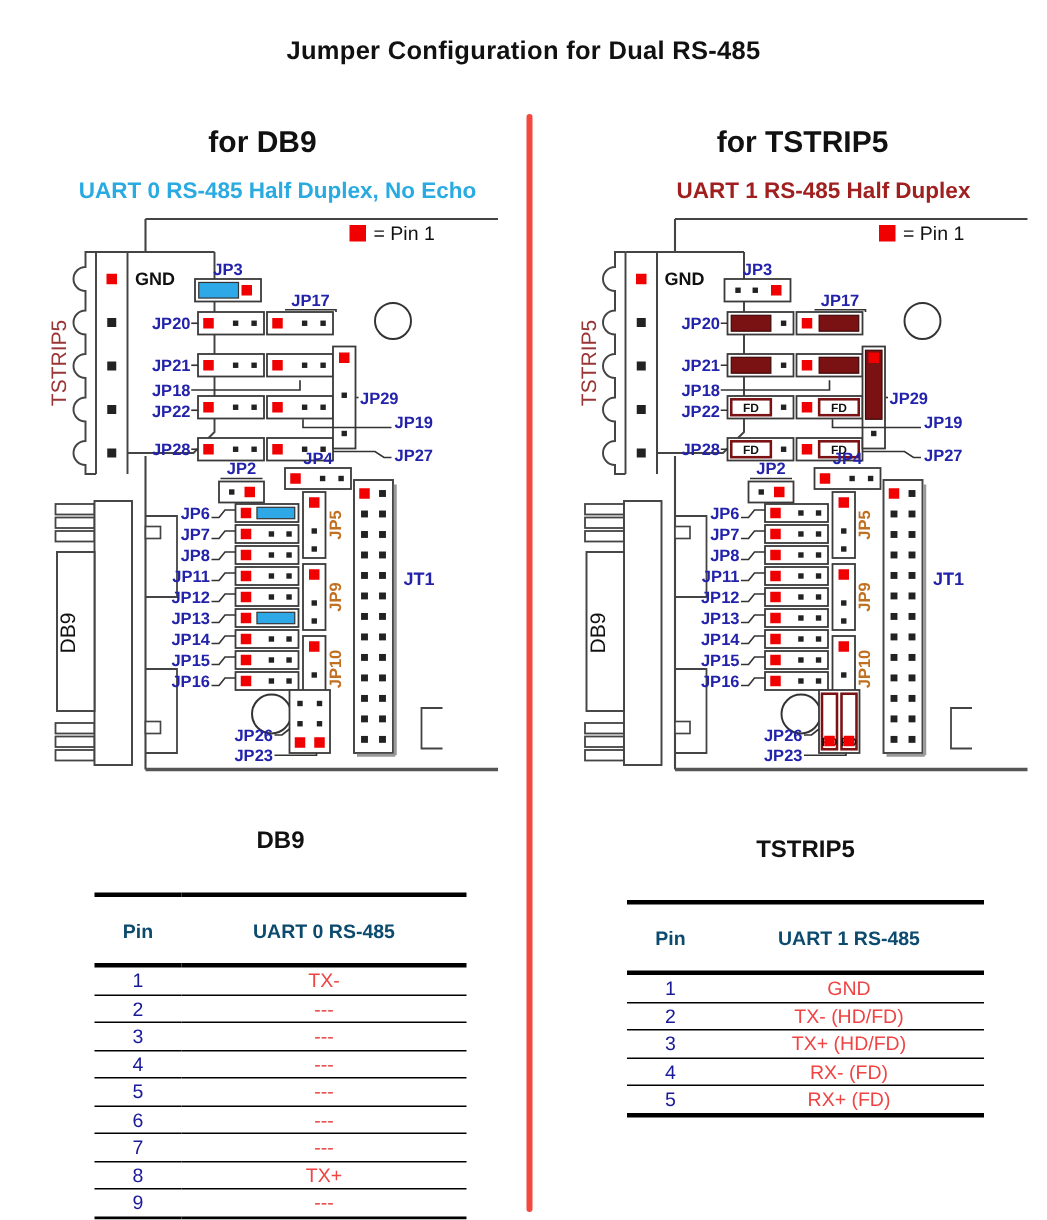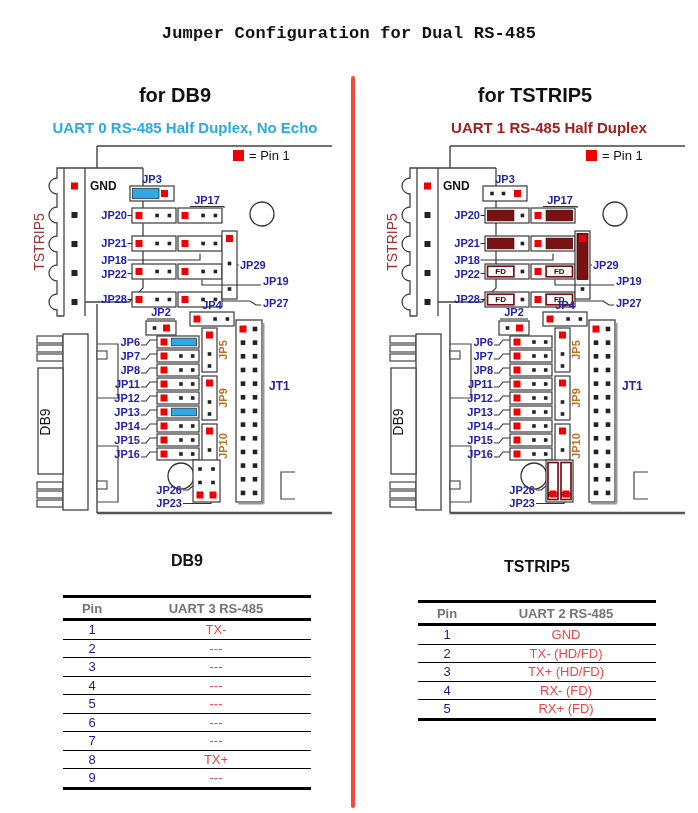--- a/index.html
+++ b/index.html
@@ -1,38 +1,38 @@
 <!DOCTYPE html>
 <html><head>
 <meta charset="utf-8">
 <style>
   html,body{margin:0;padding:0;background:#fff;}
   body{font-family:"Liberation Sans",sans-serif;color:#111;}
   #page{position:relative;width:698px;height:813px;background:#fff;overflow:hidden;}
   .title{position:absolute;left:0;top:24px;width:698px;text-align:center;
-         font-size:17px;font-weight:bold;letter-spacing:.2px;font-family:Liberation Mono, monospace;}
+         font-size:17px;font-weight:bold;letter-spacing:.2px;}
   .divider{position:absolute;left:351px;top:76px;width:4px;height:732px;
            background:#f4483f;border-radius:2px;}
   .col-hdr{position:absolute;font-size:20px;font-weight:bold;text-align:center;}
   .subtitle{position:absolute;font-size:15px;text-align:center;font-weight:bold;}
   .board{position:absolute;width:310px;height:382px;text-align:center;}
   svg text{font-family:"Liberation Sans",sans-serif;}
   .lbl{font-size:11px;font-weight:bold;fill:#2222aa;}
   .gnd{font-size:12px;font-weight:bold;fill:#111;}
   .legend-t{font-size:13px;fill:#111;}
   .rot-red{font-size:14px;fill:#9b3434;}
   .rot-blk{font-size:14px;fill:#111;}
   .jpcol{font-size:11px;font-weight:bold;fill:#c07020;}
   .jt1{font-size:12px;font-weight:bold;fill:#2222aa;}
   .fdtxt{font-size:8px;font-weight:bold;fill:#111;}
   .tbl-title{position:absolute;font-size:16px;font-weight:bold;text-align:center;}
   .pin-table{position:absolute;border-collapse:collapse;table-layout:fixed;
              font-size:13px;}
   .pin-table th{border-top:3px solid #000;border-bottom:3px solid #000;
-                color:#737373;font-weight:bold;padding:2px 0;height:16px;}
+                color:#0c4a6e;font-weight:bold;padding:14px 0;height:16px;}
   .pin-table td{border-bottom:1.4px solid #000;text-align:center;padding:0;height:17.5px;}
   .pin-table tr:last-child td{border-bottom:3px solid #000;}
   .pin-table td.pin-num{color:#1a1a99;}
   .pin-table td.pin-val{color:#ef4444;}
 </style>
 </head>
 <body>
 
 <div id="page">
   <div class="title">Jumper Configuration for Dual RS-485</div>
@@ -455,21 +455,21 @@
         <text x="152" y="369" class="lbl" text-anchor="end">JP23</text>
         <path d="M153,365.5 H181 V364" fill="none" stroke="#333" stroke-width="1.1"></path>
         <path d="M265,334 H251 V361 H265" fill="none" stroke="#444" stroke-width="1.2"></path>
       </svg></div>
 
   <div class="tbl-title" style="left:63px;top:552px;width:248px;">DB9</div>
   <table class="pin-table" style="left:63px;top:595px;width:248px;">
     <thead>
         <tr>
       <th style="width:58px;">Pin</th>
-      <th>UART 3 RS-485</th>
+      <th>UART 0 RS-485</th>
     </tr>
       </thead>
     <tbody id="tbody-0">
         <tr>
           <td class="pin-num">1</td>
           <td class="pin-val">TX-</td>
         </tr>
         <tr>
           <td class="pin-num">2</td>
           <td class="pin-val">---</td>
@@ -503,21 +503,21 @@
           <td class="pin-val">---</td>
         </tr>
       </tbody>
   </table>
 
   <div class="tbl-title" style="left:418px;top:558px;width:238px;">TSTRIP5</div>
   <table class="pin-table" style="left:418px;top:600px;width:238px;">
     <thead>
         <tr>
       <th style="width:58px;">Pin</th>
-      <th>UART 2 RS-485</th>
+      <th>UART 1 RS-485</th>
     </tr>
       </thead>
     <tbody id="tbody-1">
         <tr>
           <td class="pin-num">1</td>
           <td class="pin-val">GND</td>
         </tr>
         <tr>
           <td class="pin-num">2</td>
           <td class="pin-val">TX- (HD/FD)</td>

